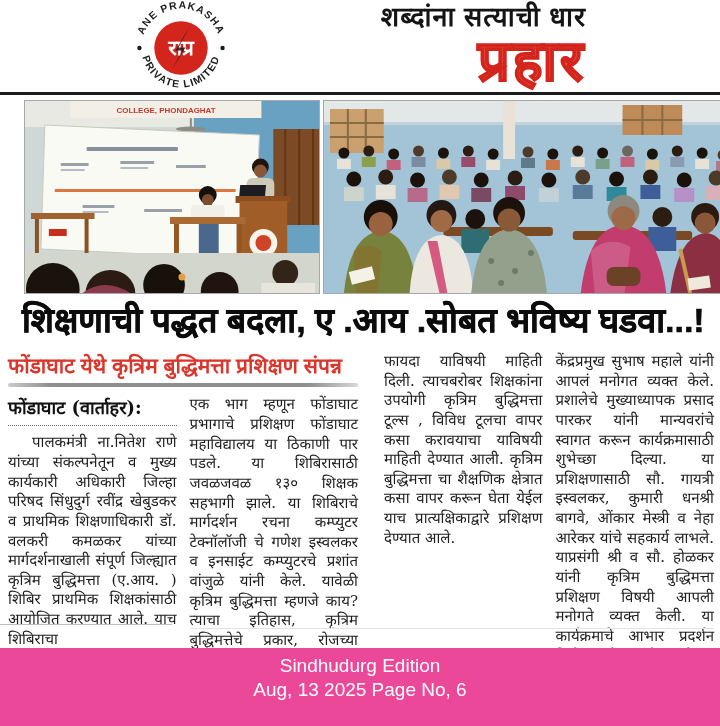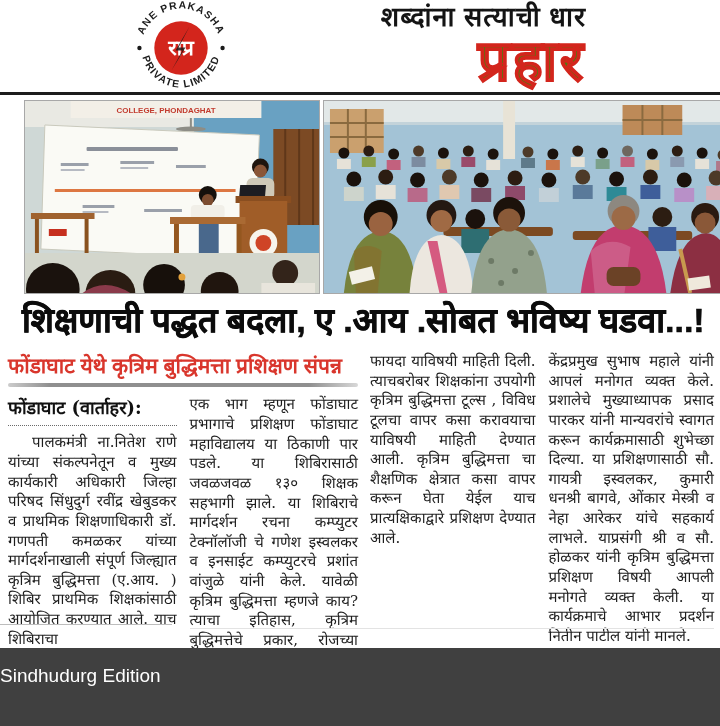--- a/index.html
+++ b/index.html
@@ -15,41 +15,41 @@
     display:flex; align-items:center; justify-content:center; gap:18px;
     background:#fff;
   }
   .logo-wrap { width:94px; height:90px; flex:0 0 auto; }
   .mast-text { width:340px; display:flex; flex-direction:column; align-items:flex-end; }
   .tagline {
     font-size:27px; font-weight:700; color:#141414; letter-spacing:1px;
     white-space:nowrap; line-height:1.05;
   }
   .paper-title {
-    font-size:56px; font-weight:800; color:#4d7c0f; letter-spacing:3px;
+    font-size:56px; font-weight:800; color:#ef4444; letter-spacing:3px;
     line-height:1.0; margin-top:2px; white-space:nowrap;
     -webkit-text-stroke:2px #d3251c;
   }
 
   
   .photos { position:absolute; top:100px; left:8px; width:708px; height:194px; display:flex; gap:3px;padding-left:16px; }
   .photo { border:1px solid #a8a8a8; background:#cfd6d4; box-sizing:border-box; overflow:hidden; }
   .photo.left  { width:296px; }
   .photo.right { flex:1; }
   .photo svg { display:block; width:100%; height:100%; }
 
   
   .headline {
     position:absolute; top:299px; left:10px; width:702px;
     font-size:34px; font-weight:800; color:#0c0c0c; white-space:nowrap;
     -webkit-text-stroke:0.6px #0c0c0c; line-height:1.25;margin-left:12px;
   }
 
   
-  .body { position:absolute; top:352px; left:8px; width:706px; display:flex; gap:12px; }
+  .body { position:absolute; top:352px; left:8px; width:706px; display:flex; gap:26px; }
   .half-left  { width:350px; flex:0 0 auto; }
   .half-right { flex:1; display:flex; gap:13px; }
   .subhead {
     font-size:21px; font-weight:800; color:#d9362c; white-space:nowrap; line-height:1.3;
   }
   .subhead-rule {
     height:4px; margin:4px 0 8px 0; border-radius:2px;
     background:linear-gradient(to right,#cccccc,#8f8f8f 12%,#8f8f8f 86%,#d8d8d8);
   }
   .cols2 { display:flex; gap:13px; }
@@ -63,22 +63,22 @@
   .dateline {
     margin:0 0 7px 0; padding-bottom:6px; font-size:18px; font-weight:800; color:#111;
     border-bottom:1px dotted #6b6b6b; font-family:"DejaVu Serif", serif;
   }
 
   .end-rule-left  { position:absolute; top:624px; left:0;   width:172px; height:1px; background:#bdbdbd; }
   .end-rule-right { position:absolute; top:628px; left:190px; right:6px; height:1px; background:#e3e3e3; }
 
   
   .footer {
-    position:absolute; left:0; right:0; bottom:0; height:78px; background:#404040;
-    color:#ffffff; padding-top:16px; box-sizing:border-box;
+    position:absolute; left:0; right:0; bottom:0; height:78px; background:#ec4899;
+    color:#ffffff; text-align:center; padding-top:6px; box-sizing:border-box;
   }
   .footer div { font-size:19px; line-height:24px; font-weight:400; }
 </style>
 </head>
 <body>
 
 <div class="page">
 
   <div class="masthead">
     <div class="logo-wrap">
@@ -274,21 +274,21 @@
 
   <div class="headline fit-x">शिक्षणाची पद्धत बदला, ए .आय .सोबत भविष्य घडवा...!</div>
 
   <div class="body">
     <div class="half-left">
       <div class="subhead fit-x">फोंडाघाट येथे कृत्रिम बुद्धिमत्ता प्रशिक्षण संपन्न</div>
       <div class="subhead-rule"></div>
       <div class="cols2">
         <div class="col">
           <p class="dateline">फोंडाघाट (वार्ताहर):</p>
-          <p class="para indent">पालकमंत्री ना.नितेश राणे यांच्या संकल्पनेतून व मुख्य कार्यकारी अधिकारी जिल्हा परिषद सिंधुदुर्ग रवींद्र खेबुडकर व प्राथमिक शिक्षणाधिकारी डॉ. गणपती कमळकर यांच्या मार्गदर्शनाखाली संपूर्ण जिल्ह्यात कृत्रिम बुद्धिमत्ता (ए.आय. ) शिबिर प्राथमिक शिक्षकांसाठी आयोजित करण्यात आले. याच शिबिराचा</p>
+          <p class="para indent">पालकमंत्री ना.नितेश राणे यांच्या संकल्पनेतून व मुख्य कार्यकारी अधिकारी जिल्हा परिषद सिंधुदुर्ग रवींद्र खेबुडकर व प्राथमिक शिक्षणाधिकारी डॉ. वलकरी कमळकर यांच्या मार्गदर्शनाखाली संपूर्ण जिल्ह्यात कृत्रिम बुद्धिमत्ता (ए.आय. ) शिबिर प्राथमिक शिक्षकांसाठी आयोजित करण्यात आले. याच शिबिराचा</p>
         </div>
         <div class="col">
           <p class="para">एक भाग म्हणून फोंडाघाट प्रभागाचे प्रशिक्षण फोंडाघाट महाविद्यालय या ठिकाणी पार पडले. या शिबिरासाठी जवळजवळ १३० शिक्षक सहभागी झाले. या शिबिराचे मार्गदर्शन रचना कम्प्युटर टेक्नॉलॉजी चे गणेश इस्वलकर व इनसाईट कम्प्युटरचे प्रशांत वांजुळे यांनी केले. यावेळी कृत्रिम बुद्धिमत्ता म्हणजे काय? त्याचा इतिहास, कृत्रिम बुद्धिमत्तेचे प्रकार, रोजच्या जीवनात होणारा वापर व</p>
         </div>
       </div>
     </div>
     <div class="half-right">
       <div class="col">
         <p class="para">फायदा याविषयी माहिती दिली. त्याचबरोबर शिक्षकांना उपयोगी कृत्रिम बुद्धिमत्ता टूल्स , विविध टूलचा वापर कसा करावयाचा याविषयी माहिती देण्यात आली. कृत्रिम बुद्धिमत्ता चा शैक्षणिक क्षेत्रात कसा वापर करून घेता येईल याच प्रात्यक्षिकाद्वारे प्रशिक्षण देण्यात आले.</p>
       </div>
@@ -296,15 +296,16 @@
         <p class="para">केंद्रप्रमुख सुभाष महाले यांनी आपलं मनोगत व्यक्त केले. प्रशालेचे मुख्याध्यापक प्रसाद पारकर यांनी मान्यवरांचे स्वागत करून कार्यक्रमासाठी शुभेच्छा दिल्या. या प्रशिक्षणासाठी सौ. गायत्री इस्वलकर, कुमारी धनश्री बागवे, ओंकार मेस्त्री व नेहा आरेकर यांचे सहकार्य लाभले. याप्रसंगी श्री व सौ. होळकर यांनी कृत्रिम बुद्धिमत्ता प्रशिक्षण विषयी आपली मनोगते व्यक्त केली. या कार्यक्रमाचे आभार प्रदर्शन नितीन पाटील यांनी मानले.</p>
       </div>
     </div>
   </div>
 
   <div class="end-rule-left"></div>
   <div class="end-rule-right"></div>
 
   <div class="footer">
     <div>Sindhudurg Edition</div>
+    <div>Aug, 13 2025 Page No, 6</div>
   </div>
 
 </div>
 
 </body></html>

